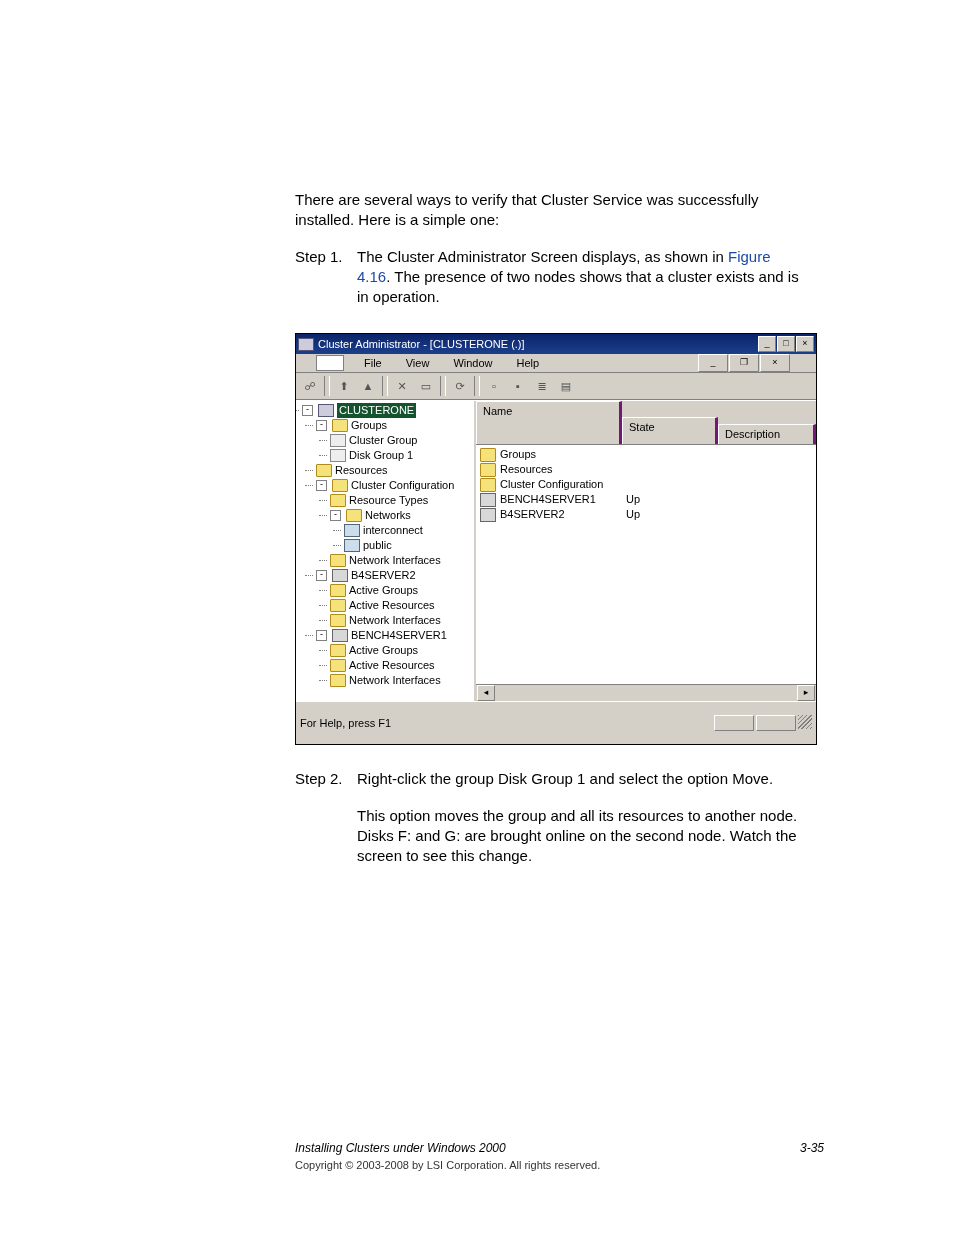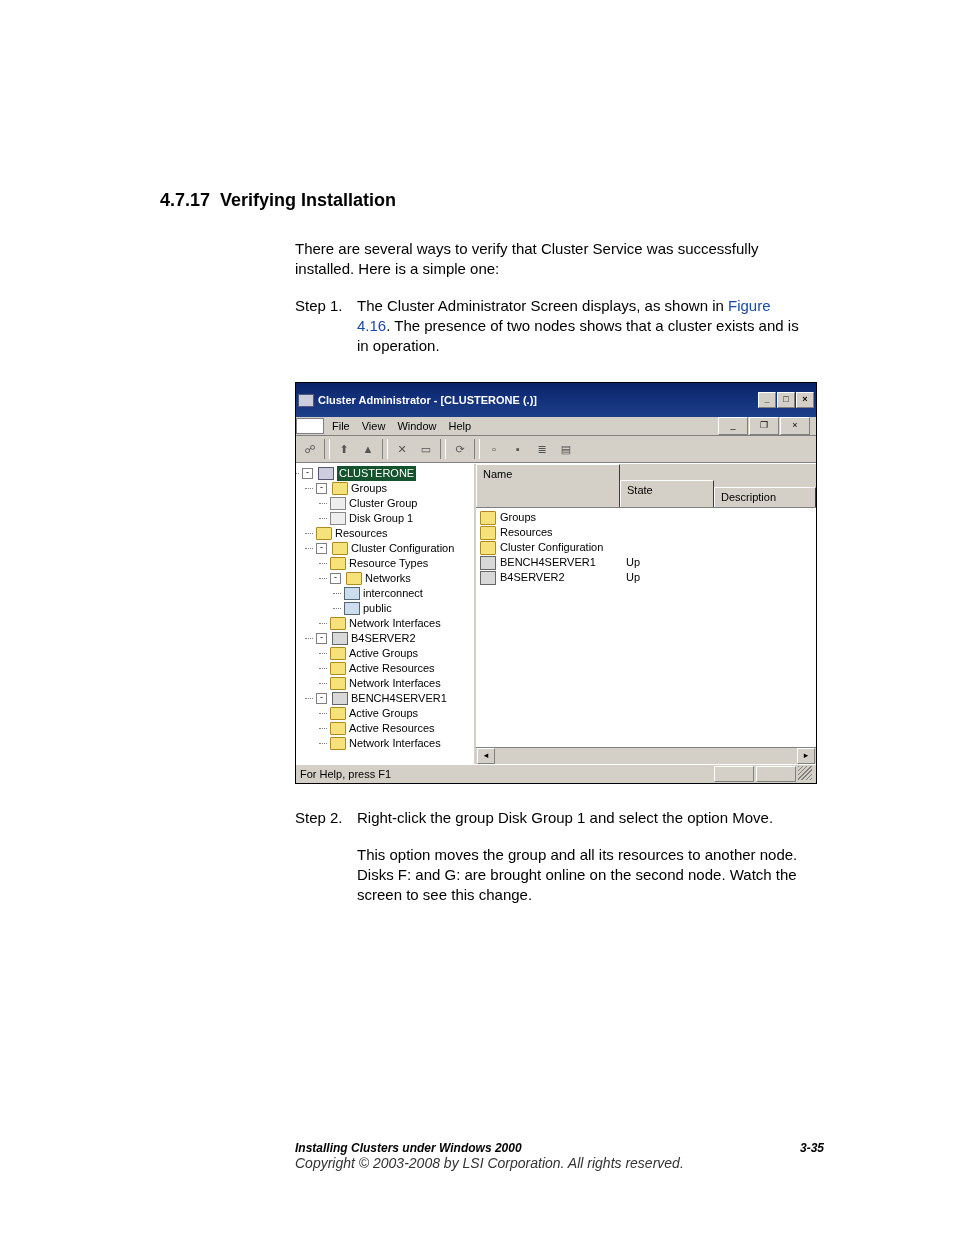--- a/index.html
+++ b/index.html
@@ -48,37 +48,37 @@
     font-family: Tahoma, Arial, sans-serif;
     font-size: 11px;
     color: #000;
     margin-bottom: 24px;
   }
   .titlebar {
     background: linear-gradient(#0a246a, #1c3f8b);
     color: #fff;
     display: flex;
     align-items: center;
-    padding: 8px 2px;
+    padding: 1px 2px;
     height: 18px;
-    font-weight: bold;
+    font-weight: normal;
   }
   .titlebar .title-text { flex: 1; font-size: 11px; padding-left: 4px; }
   .win-btns { display: flex; gap: 1px; }
   .win-btn {
     width: 16px; height: 14px;
     background: #d4d0c8;
     border: 1px solid #808080;
     border-top-color:#fff; border-left-color:#fff;
     font-size: 9px; line-height: 12px; text-align: center;
     color:#000;
   }
   .menubar {
-    display:flex; align-items:center; gap:0;
-    background:#d4d0c8; padding:0 0; height:18px;
+    display:flex; align-items:center; gap:12px;
+    background:#d4d0c8; padding:0 20px; height:18px;
     border-bottom:1px solid #808080;
   }
   .menubar span { padding:1px 6px; }
   .doc-icon {
     width:14px; height:12px; margin-right:2px;
     background:#fff; border:1px solid #808080;
   }
   .toolbar {
     display:flex; align-items:center; gap:0px;
     background:#d4d0c8; padding:2px 2px; height:22px;
@@ -101,42 +101,42 @@
     border-right:2px solid #d4d0c8;
     padding:2px 0;
   }
   .list-pane { flex:1; display:flex; flex-direction:column; }
 
   .list-header {
     display:flex; background:#d4d0c8; border-bottom:1px solid #808080;
     font-size:11px;
   }
   .list-header div {
-    padding:2px 6px; border-right:1px solid #701a75; border-top:1px solid #fff; border-left:1px solid #fff;
+    padding:2px 6px; border-right:3px solid #701a75; border-top:1px solid #fff; border-left:1px solid #fff;
   }
   .col-name { width:130px; }
   .col-state { width:80px;margin-top:16px; }
   .col-desc { flex:1;margin-top:23px; }
   .list-body { flex:1; background:#fff; padding:2px 0; position:relative; }
   .list-row { display:flex; align-items:center; height:15px; padding:0 4px; }
   .li-icon { width:14px; height:12px; margin-right:4px; flex:0 0 14px; }
   .li-name { width:126px; }
   .li-state { width:80px; }
   .folder { background:#f6e27a; border:1px solid #b08b1a; border-radius:1px; }
   .server-ico { background:#d8d8d8; border:1px solid #666; }
 
   .hscroll {
     height:16px; background:#d4d0c8; border-top:1px solid #808080;
     display:flex; justify-content:space-between; padding:0 1px;
   }
   .sb-btn { width:16px; height:14px; background:#d4d0c8; border:1px solid #808080; border-top-color:#fff; border-left-color:#fff; text-align:center; font-size:9px; line-height:12px; }
 
   .statusbar {
     height:18px; background:#d4d0c8; border-top:1px solid #fff;
-    display:flex; align-items:center; padding:0 4px; font-size:11px;
+    display:flex; align-items:center; padding:12px 4px; font-size:11px;
     justify-content:space-between;
   }
   .status-cells { display:flex; gap:2px; }
   .status-cell { width:38px; height:14px; border:1px solid #808080; border-top-color:#fff; border-left-color:#fff; }
   .grip { width:14px; height:14px; background:
     repeating-linear-gradient(135deg,#808080 0 1px, transparent 1px 3px);
   }
 
   
   .tree { font-size:11px; line-height:15px; }
@@ -158,35 +158,32 @@
     width:14px; height:11px; flex:0 0 14px;
   }
   .net-ico { background:#cde; border:1px solid #567; }
   .grp-ico { background:#eee; border:1px solid #888; }
   .cluster-ico { width:14px; height:11px; background:#ccd; border:1px solid #557; flex:0 0 14px; }
 
   
   .footer {
     position:absolute; left:295px; right:130px; bottom:80px;
     font-size:12px; font-style:italic;
-    display:flex; justify-content:space-between;font-weight:bold;
+    display:flex; justify-content:space-between;
   }
   .copyright {
     position:absolute; left:295px; bottom:64px;
-    font-size:14px; font-style:italic; color:#333;
+    font-size:11px; color:#333;
   }
 </style>
 </head>
 <body>
 
 <div class="page">
 
-  <div class="heading">
-    <span>4.7.17</span>&nbsp;&nbsp;<span>Verifying Installation</span>
-  </div>
 
   <div class="bodycol">
 
     <div class="para">There are several ways to verify that Cluster Service was successfully installed. Here is a simple one:</div>
 
     <div class="step-row">
       <div class="step-label">Step 1.</div>
       <div class="step-body">
         <div class="para">
           <span>The Cluster Administrator Screen displays, as shown in </span><a href="#" class="xref">Figure 4.16</a><span>. The presence of two nodes shows that a cluster exists and is in operation.</span>

